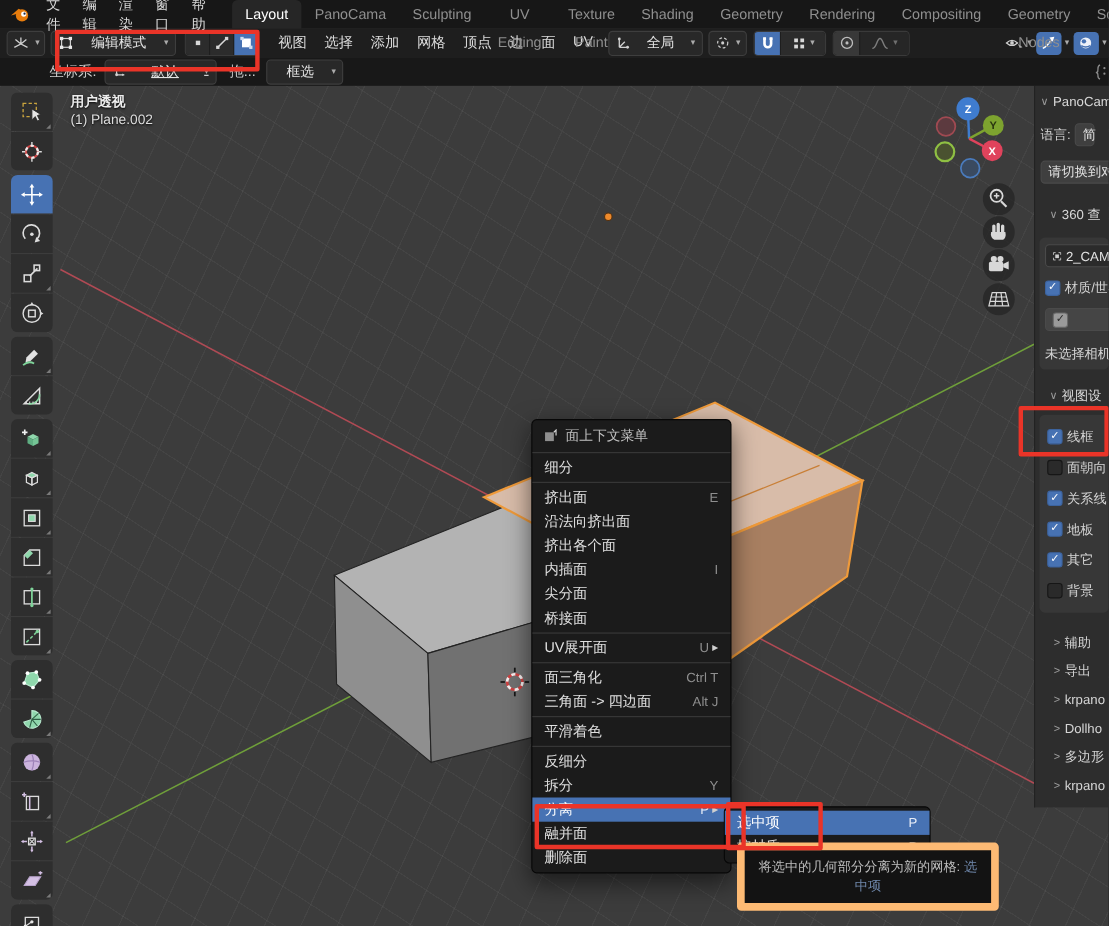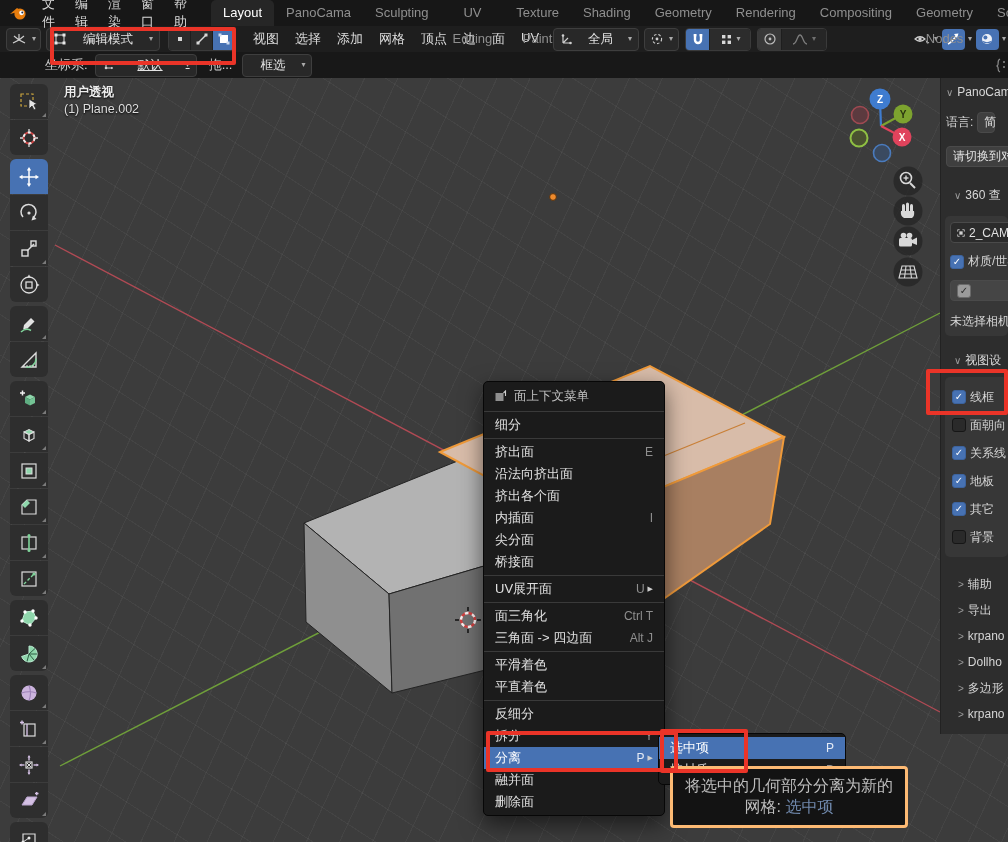--- a/index.html
+++ b/index.html
@@ -49,21 +49,21 @@
   .mitem{height:22px;display:flex;align-items:center;justify-content:space-between;padding:0 11px;font-size:13px;color:#e0e0e0;}
   .mitem .sc{color:#8f8f8f;font-size:12px;display:flex;align-items:center;gap:3px;}
   .mitem.hl{background:#4772b3;color:#fff;}
   .mitem.hl .sc{color:#e4eaf5;}
   .subarrow{font-size:7px;color:#cfcfcf;}
   
   #submenu{position:absolute;left:658px;top:733px;width:188px;background:#1b1b1b;border:1px solid #070707;
            border-radius:5px;padding:3px 0;z-index:41;box-sizing:border-box;}
   
   #tooltip{position:absolute;left:670px;top:766px;width:238px;box-sizing:border-box;background:#131313;
-           border:3px solid #fdba74;border-radius:4px;padding:7px 9px;font-size:16px;color:#bdbdbd;z-index:50;}
+           border:7px solid #fdba74;border-radius:4px;padding:7px 9px;font-size:12px;color:#bdbdbd;z-index:50;}
   #tooltip .lk{color:#7089ad;}
   
   #sidebar{position:absolute;right:0;top:78px;width:68px;height:656px;background:#2d2d2d;
            border-left:1px solid #222;box-sizing:border-box;overflow:hidden;z-index:20;font-size:12px;color:#d5d5d5;}
   .sb-row{display:flex;align-items:center;gap:4px;padding-left:5px;white-space:nowrap;}
   .sb-head{color:#d8d8d8;}
   .sb-caret{color:#9a9a9a;font-size:10px;}
   .sbtn{background:#3f3f3f;border:1px solid #4a4a4a;border-radius:4px;height:21px;display:flex;align-items:center;
         padding:0 6px;color:#e2e2e2;white-space:nowrap;box-sizing:border-box;}
   .sb-box{background:#373737;border-radius:5px;margin-left:4px;padding:6px 0 6px 5px;}
@@ -716,24 +716,20 @@
       </div>
     <div class="mitem">
         <span>三角面 -&gt; 四边面</span>
         <span class="sc">Alt J</span>
       </div>
     <div class="msep"></div>
     <div class="mitem">
         <span>平滑着色</span>
         <span class="sc"></span>
       </div>
-    <div class="mitem">
-        <span>平直着色</span>
-        <span class="sc"></span>
-      </div>
     <div class="msep"></div>
     <div class="mitem">
         <span>反细分</span>
         <span class="sc"></span>
       </div>
     <div class="mitem">
         <span>拆分</span>
         <span class="sc">Y</span>
       </div>
     <div class="mitem hl">

